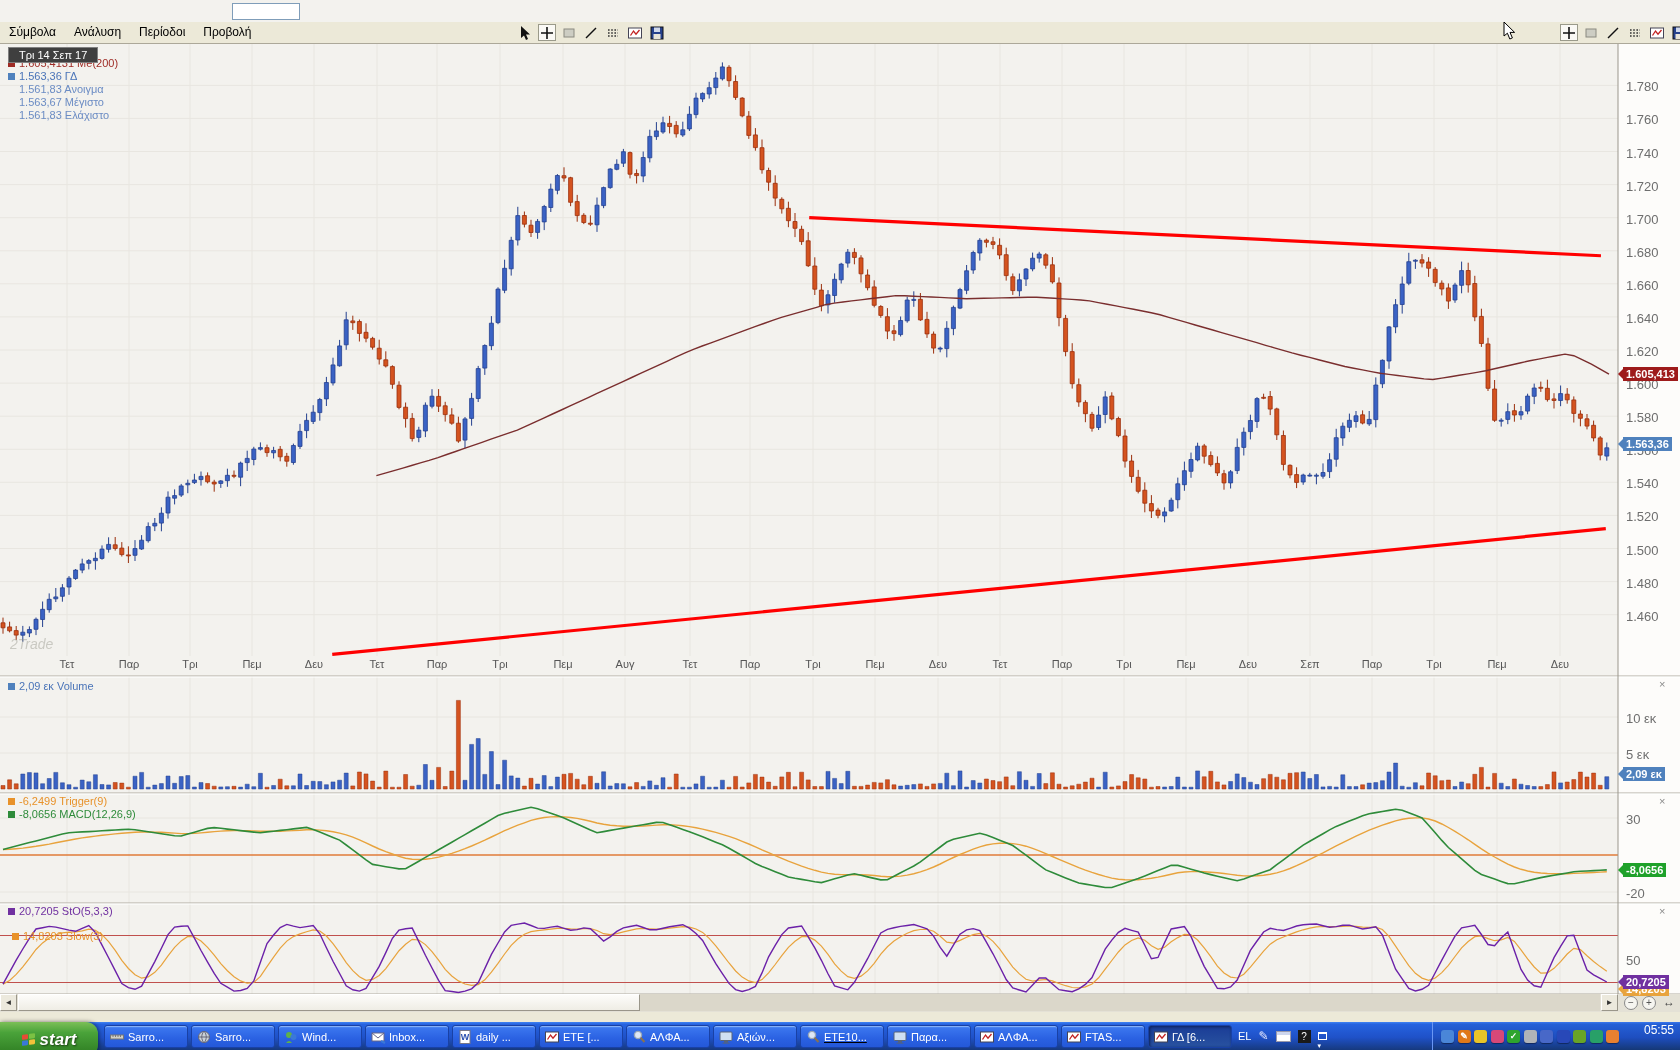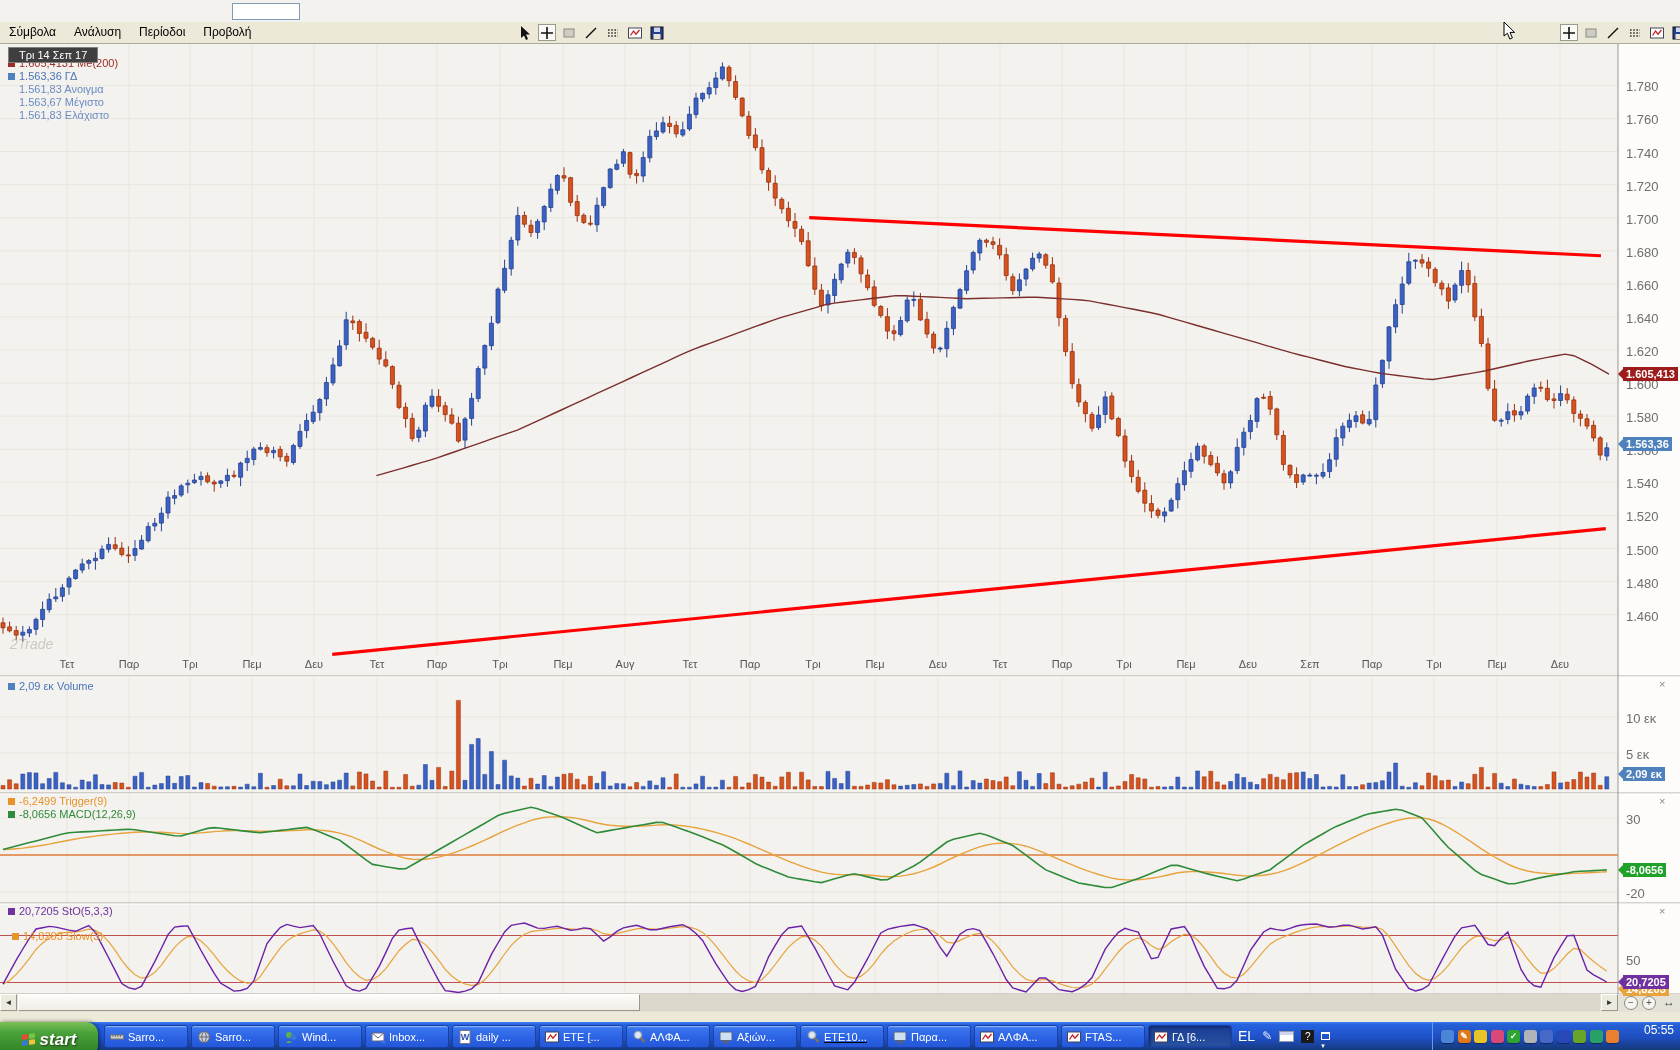--- a/index.html
+++ b/index.html
@@ -83,21 +83,21 @@
   .flag i { display:block; border-radius:1px; }
   .task-btn { position:absolute; top:3px; height:23px; width:84px; border-radius:3px;
     background:linear-gradient(180deg,#5b96f7 0%,#3a75ee 12%,#2a61e2 60%,#2458d8 100%);
     border:1px solid #1941a5; box-shadow:inset 0 1px 0 #83aef8;
     display:flex; align-items:center; gap:4px; padding:0 4px; overflow:hidden; }
   .task-btn.active { background:linear-gradient(180deg,#1a3c96,#27509f 90%);
     box-shadow:inset 1px 1px 3px #0c2158; }
   .task-btn span.lbl { color:#fff; font-size:11px; white-space:nowrap; }
   #lang-area { position:absolute; left:1238px; top:0; height:28px; display:flex;
     align-items:center; gap:7px; color:#fff; }
-  #lang-label { font-size:14px; color:#fff; }
+  #lang-label { font-size:11px; color:#fff; }
   .lang-ico { font-size:12px; color:#eef; }
   #kbd-ico { width:15px; height:11px; background:#fff; border:1px solid #99a;
     box-shadow:inset 0 3px 0 #cdd6ee; }
   #help-ico { width:13px; height:13px; background:#1a1a1a; color:#fff; font-size:10px;
     text-align:center; line-height:13px; }
   #deskband-ico { width:9px; height:8px; border:1px solid #fff; border-top:2px solid #fff; position:relative; }
   #deskband-ico:after { content:"▾"; position:absolute; left:-1px; top:8px; font-size:7px; color:#fff; }
   #tray { position:absolute; left:1432px; top:0; width:248px; height:28px;
     background:linear-gradient(180deg,#3b78ec 0%,#2560d6 8%,#1e4ec0 55%,#153876 100%);
     border-left:1px solid #6a97f5; display:flex; align-items:center; gap:3.5px; padding-left:8px; }

